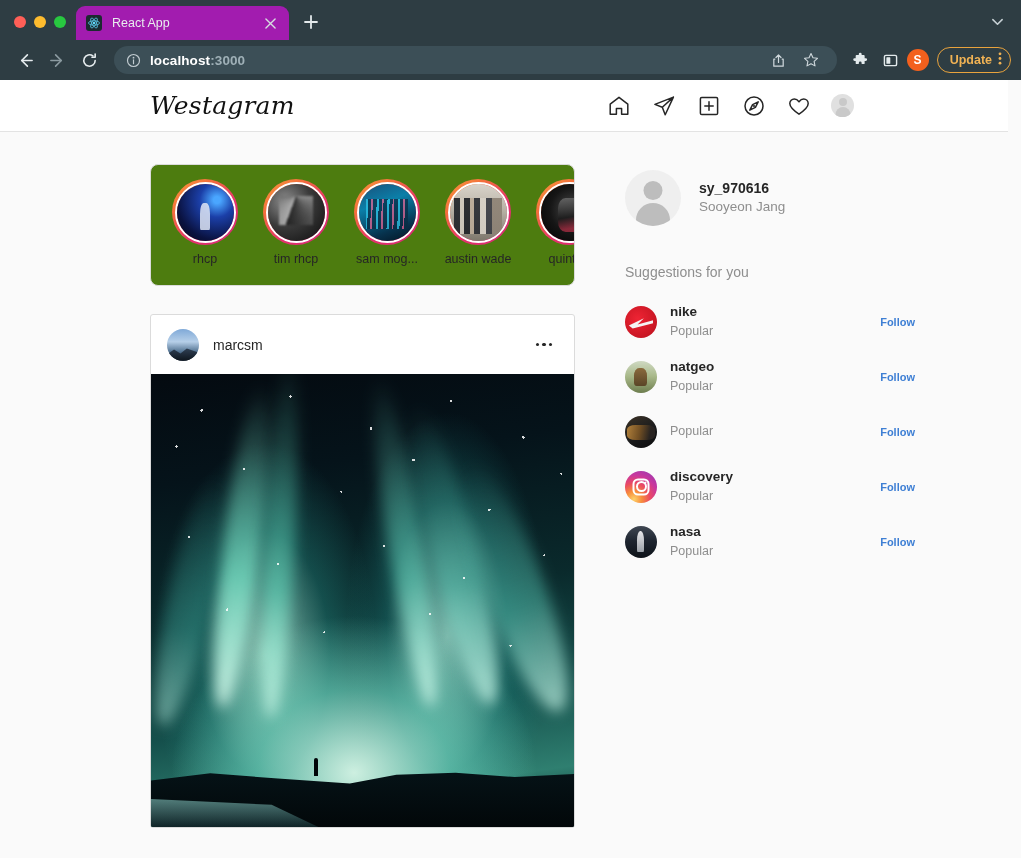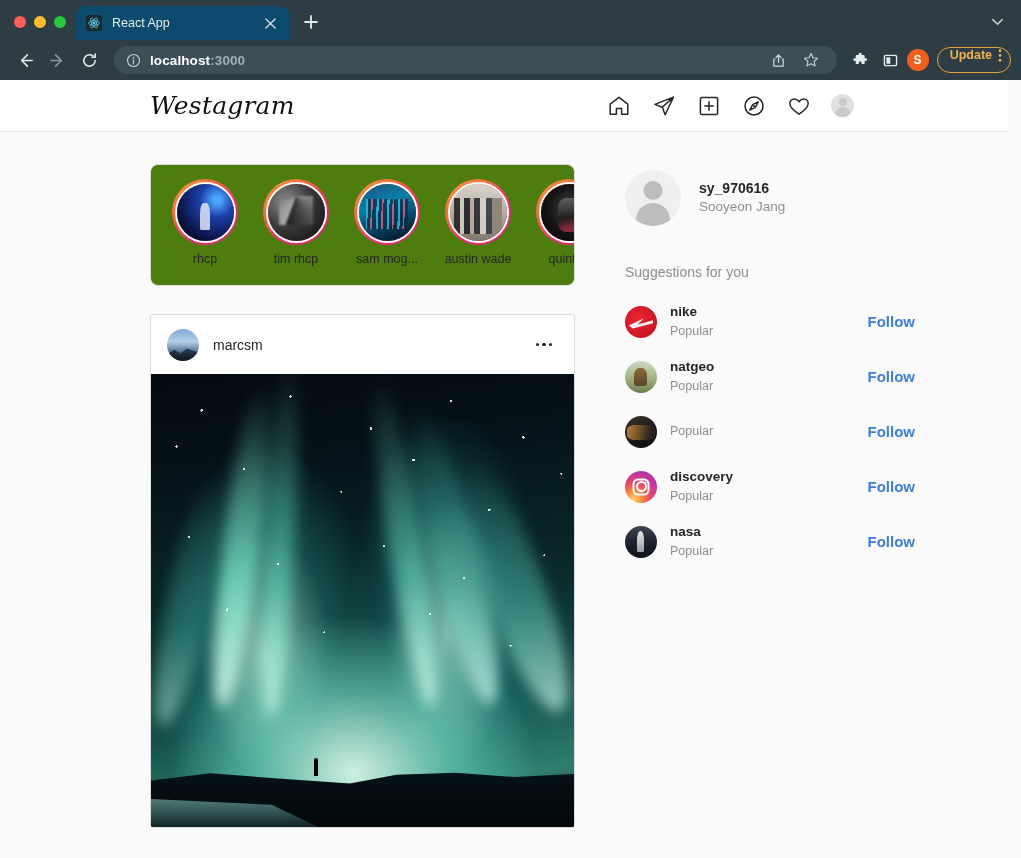--- a/index.html
+++ b/index.html
@@ -12,21 +12,21 @@
 
   
   .browser { width:1021px; height:858px; display:flex; flex-direction:column; background:#2e3d43; }
 
   .tabstrip { height:40px; background:#2e3d43; display:flex; align-items:flex-end; padding-left:8px; position:relative; flex:0 0 40px; }
   .traffic { display:flex; align-items:center; gap:8px; padding:0 10px 12px 6px; }
   .dot { width:12px; height:12px; border-radius:50%; }
   .dot.red{background:#ff5f57;} .dot.yellow{background:#febc2e;} .dot.green{background:#28c840;}
 
   .tab {
-    width:213px; height:34px; background:#0c4a6e; border-radius:9px 9px 0 0;
+    width:213px; height:34px; background:#a21caf; border-radius:9px 9px 0 0;
     display:flex; align-items:center; padding:0 10px; gap:10px; position:relative;
   }
   .tab-fav { width:16px; height:16px; border-radius:3px; background:#1b2a30; position:relative; flex:0 0 16px; }
   .tab-fav svg { position:absolute; left:1px; top:1px; }
   .tab-title { color:#e8edee; font-size:12.5px; flex:1; white-space:nowrap; overflow:hidden; text-overflow:ellipsis; }
   .tab-close { width:18px; height:18px; display:flex; align-items:center; justify-content:center; border-radius:50%; flex:0 0 18px; }
   .tab-close svg { display:block; }
   .newtab { width:28px; height:28px; margin:0 0 4px 8px; display:flex; align-items:center; justify-content:center; border-radius:50%; }
   .tabsearch { position:absolute; right:10px; bottom:5px; width:28px; height:28px; display:flex; align-items:center; justify-content:center; }
 
@@ -40,21 +40,21 @@
   .omni-text { font-size:13.5px; color:#ffffff; font-weight:bold; white-space:nowrap; letter-spacing:.1px; }
   .omni-text .port { color:#9fb0b7; font-weight:bold; }
   .omni-actions { display:flex; align-items:center; gap:4px; margin-left:auto; }
   .tbicon { width:28px; height:28px; display:flex; align-items:center; justify-content:center; flex:0 0 28px; }
   .profile-s {
     width:22px; height:22px; border-radius:50%; background:#f3601d; color:#fff;
     font-size:12px; font-weight:bold; display:flex; align-items:center; justify-content:center; flex:0 0 22px;
   }
   .update-btn {
     height:26px; border:1px solid #e8a33d; border-radius:13px; color:#f0b254;
-    font-size:12.5px; font-weight:bold; display:flex; gap:6px;
+    font-size:12.5px; font-weight:bold; display:flex; align-items:center; gap:6px;
     padding:0 8px 0 12px; margin-left:6px; background:transparent;
   }
 
   
   .viewport { flex:1; background:#fafafa; position:relative; overflow:hidden; display:flex;align-items:flex-end; }
   .page { width:1008px; height:100%; overflow:hidden; position:relative; background:#fafafa; }
 
   .scrollbar { width:13px; background:#fafafa; border-left:1px solid #e6e6e6; position:relative; }
   .scroll-thumb { position:absolute; top:4px; left:2px; width:9px; height:590px; background:#c4c4c4; border-radius:5px; }
 
@@ -173,21 +173,21 @@
   .me-avatar::after { content:""; position:absolute; left:50%; top:33px; transform:translateX(-50%); width:34px; height:26px; border-radius:17px 17px 0 0; background:#bdbdbd; }
   .me-name { font-size:14px; font-weight:bold; color:#262626; line-height:1.35; }
   .me-full { font-size:13.5px; color:#8e8e8e; line-height:1.4; }
 
   .sugg-title { font-size:14px; font-weight:normal; color:#8e8e8e; margin-bottom:14px; }
   .sugg { display:flex; align-items:center; gap:13px; height:55px; }
   .sugg-avatar { width:32px; height:32px; border-radius:50%; overflow:hidden; position:relative; flex:0 0 32px; }
   .sugg-meta { flex:1; min-width:0; }
   .sugg-name { font-size:13.5px; font-weight:bold; color:#262626; line-height:1.4; }
   .sugg-sub { font-size:12.5px; color:#8e8e8e; line-height:1.45; }
-  .sugg-follow { font-size:15px; font-weight:bold; color:#3e7fd4; white-space:nowrap; }
+  .sugg-follow { font-size:11px; font-weight:bold; color:#3e7fd4; white-space:nowrap; }
 
   .av-nike { background:radial-gradient(circle at 40% 40%,#ef2434,#b8101c); }
   .av-nike::after { content:""; position:absolute; left:12%; top:38%; width:76%; height:34%;
     background:#f4f4f4; clip-path:polygon(0 72%,62% 6%,36% 62%,100% 24%,100% 52%,16% 100%); }
   .av-natgeo { background:linear-gradient(180deg,#cfd9c2 0%,#a8b889 48%,#6d7d4e 100%); }
   .av-natgeo::after { content:""; position:absolute; left:28%; top:22%; width:40%; height:58%;
     background:linear-gradient(180deg,#8a6a3d,#5a4526); border-radius:40% 40% 20% 20%; }
   .av-discovery { background:linear-gradient(150deg,#3c3226 0%,#1a1b1c 55%,#0a0a0b 100%); }
   .av-discovery::after { content:""; position:absolute; left:6%; top:30%; width:88%; height:48%;
     background:linear-gradient(100deg,#c08a3e,#7a5424 45%,#2a2522 80%); border-radius:30%; opacity:.9; }

